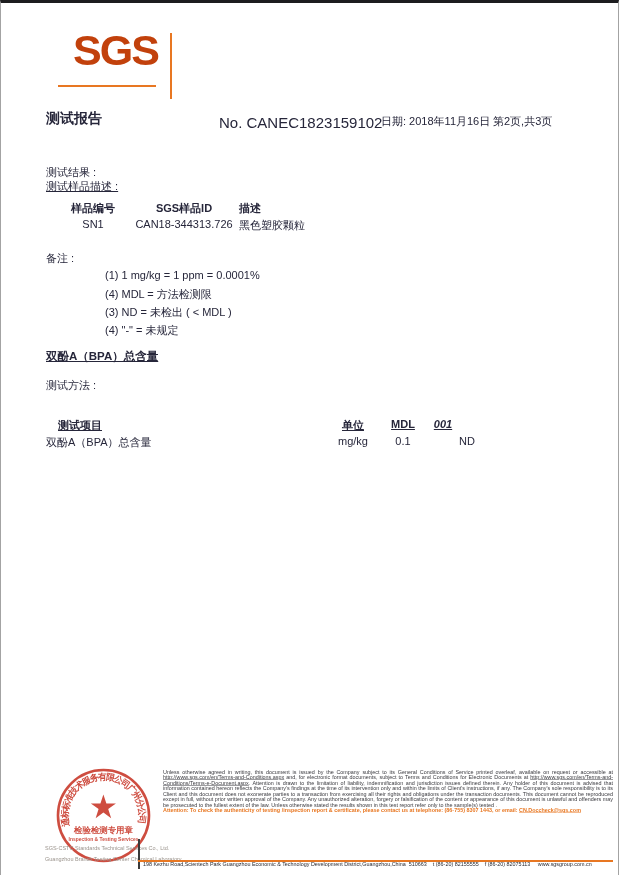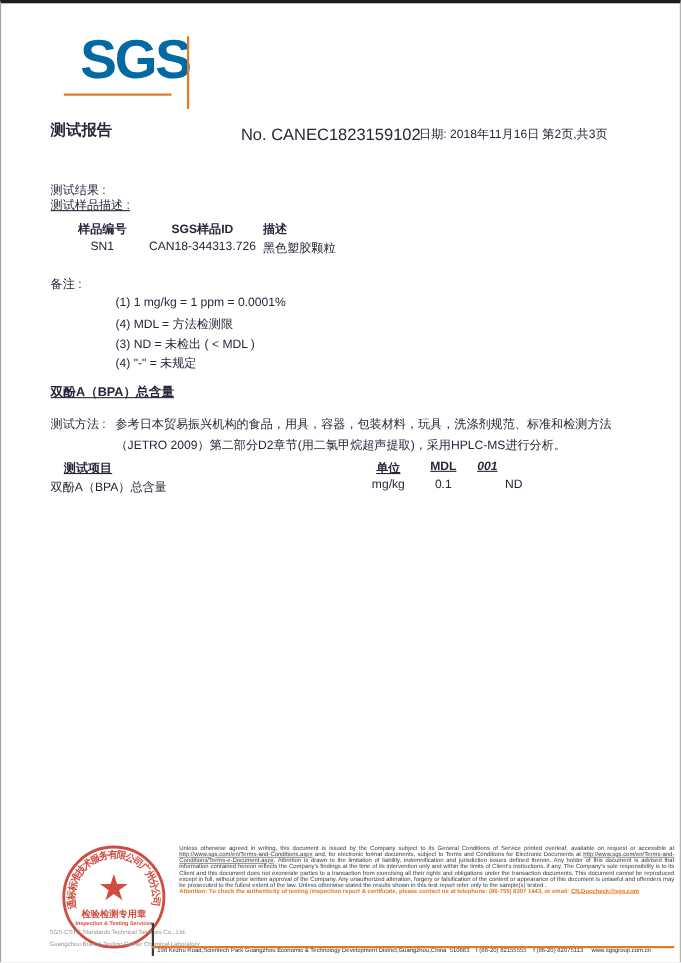--- a/index.html
+++ b/index.html
@@ -6,21 +6,21 @@
   .page {
     position:relative; width:619px; height:875px; margin:0 auto;
     background:#ffffff; box-sizing:border-box;
     border-top:3px solid #1d1d1f; border-left:1px solid #a3a3a3; border-right:1px solid #a3a3a3;
     font-family:"Liberation Sans","DejaVu Sans",sans-serif;
     color:#26263a; overflow:hidden;
   }
   .abs { position:absolute; }
 
   
-  .sgs-logo { left:72px; top:26px; font-size:50px; font-weight:700; letter-spacing:-2px; color:#0369a1; line-height:1; }
+  .sgs-logo { left:72px; top:26px; font-size:43px; font-weight:700; letter-spacing:-2px; color:#c2410c; line-height:1; }
   .logo-hline { left:57px; top:82px; width:98px; height:2px; background:#e87722; }
   .logo-vline { left:169px; top:30px; width:2px; height:66px; background:#e87722; }
 
   .doc-title { left:45px; top:107px; font-size:14px; font-weight:700; }
   .doc-no   { left:218px; top:111px; font-size:15px; }
   .doc-date { left:380px; top:111px; font-size:11px; }
   .doc-page { left:492px; top:111px; font-size:11px; }
 
   .t11 { font-size:11px; }
   .bold { font-weight:700; }
@@ -103,21 +103,20 @@
   <div class="abs t11 st-c3">黑色塑胶颗粒</div>
 
   <div class="abs t11 notes-label">备注 :</div>
   <div class="abs t11 note-0">(1) 1 mg/kg = 1 ppm = 0.0001%</div>
   <div class="abs t11 note-1">(4) MDL = 方法检测限</div>
   <div class="abs t11 note-2">(3) ND = 未检出 ( &lt; MDL )</div>
   <div class="abs t11 note-3">(4) "-" = 未规定</div>
 
   <div class="abs bold und bpa-heading">双酚A（BPA）总含量</div>
   <div class="abs t11 method-label">测试方法 :</div>
-  <div class="abs t11 method-text">参考日本贸易振兴机构的食品，用具，容器，包装材料，玩具，洗涤剂规范、标准和检测方法（JETRO 2009）第二部分D2章节(用二氯甲烷超声提取)，采用HPLC-MS进行分析。</div>
 
   <div class="abs t11 bold und rt-h1">测试项目</div>
   <div class="abs t11 bold und ctr rt-h2">单位</div>
   <div class="abs t11 bold und ctr rt-h3">MDL</div>
   <div class="abs t11 bold und ital ctr rt-h4">001</div>
   <div class="abs t11 rt-c1">双酚A（BPA）总含量</div>
   <div class="abs t11 ctr rt-c2">mg/kg</div>
   <div class="abs t11 ctr rt-c3">0.1</div>
   <div class="abs t11 ctr rt-c4">ND</div>
 

